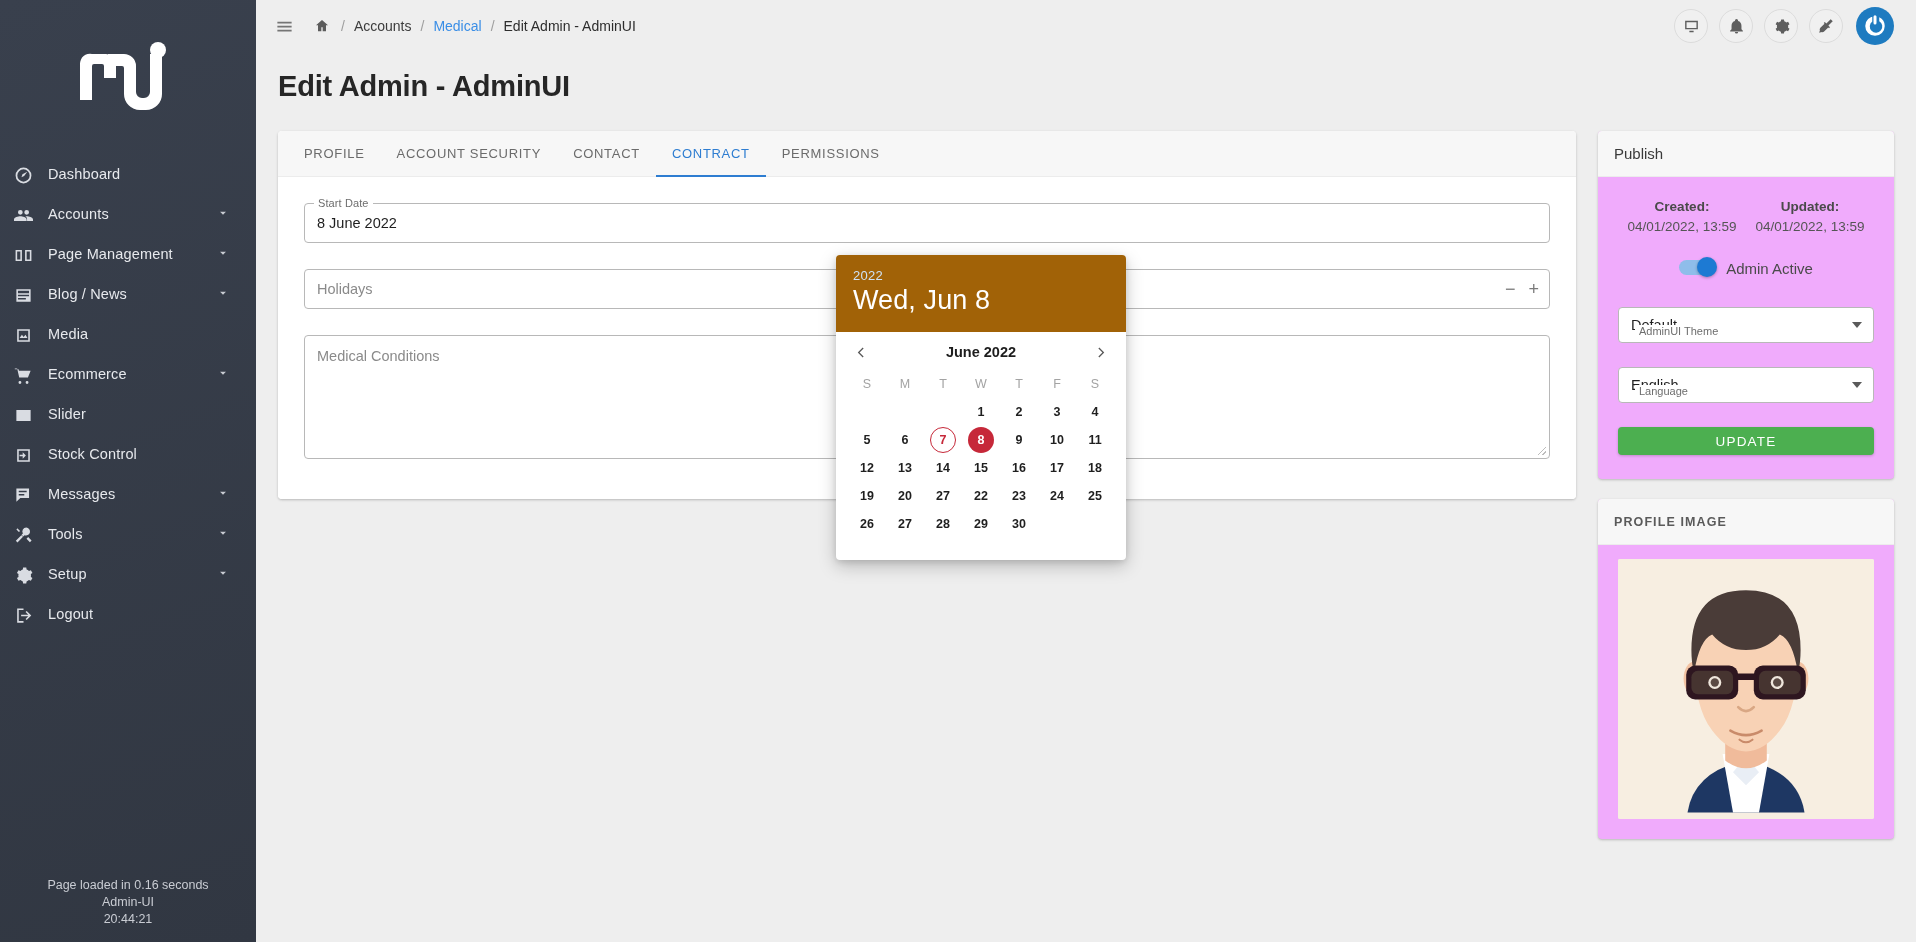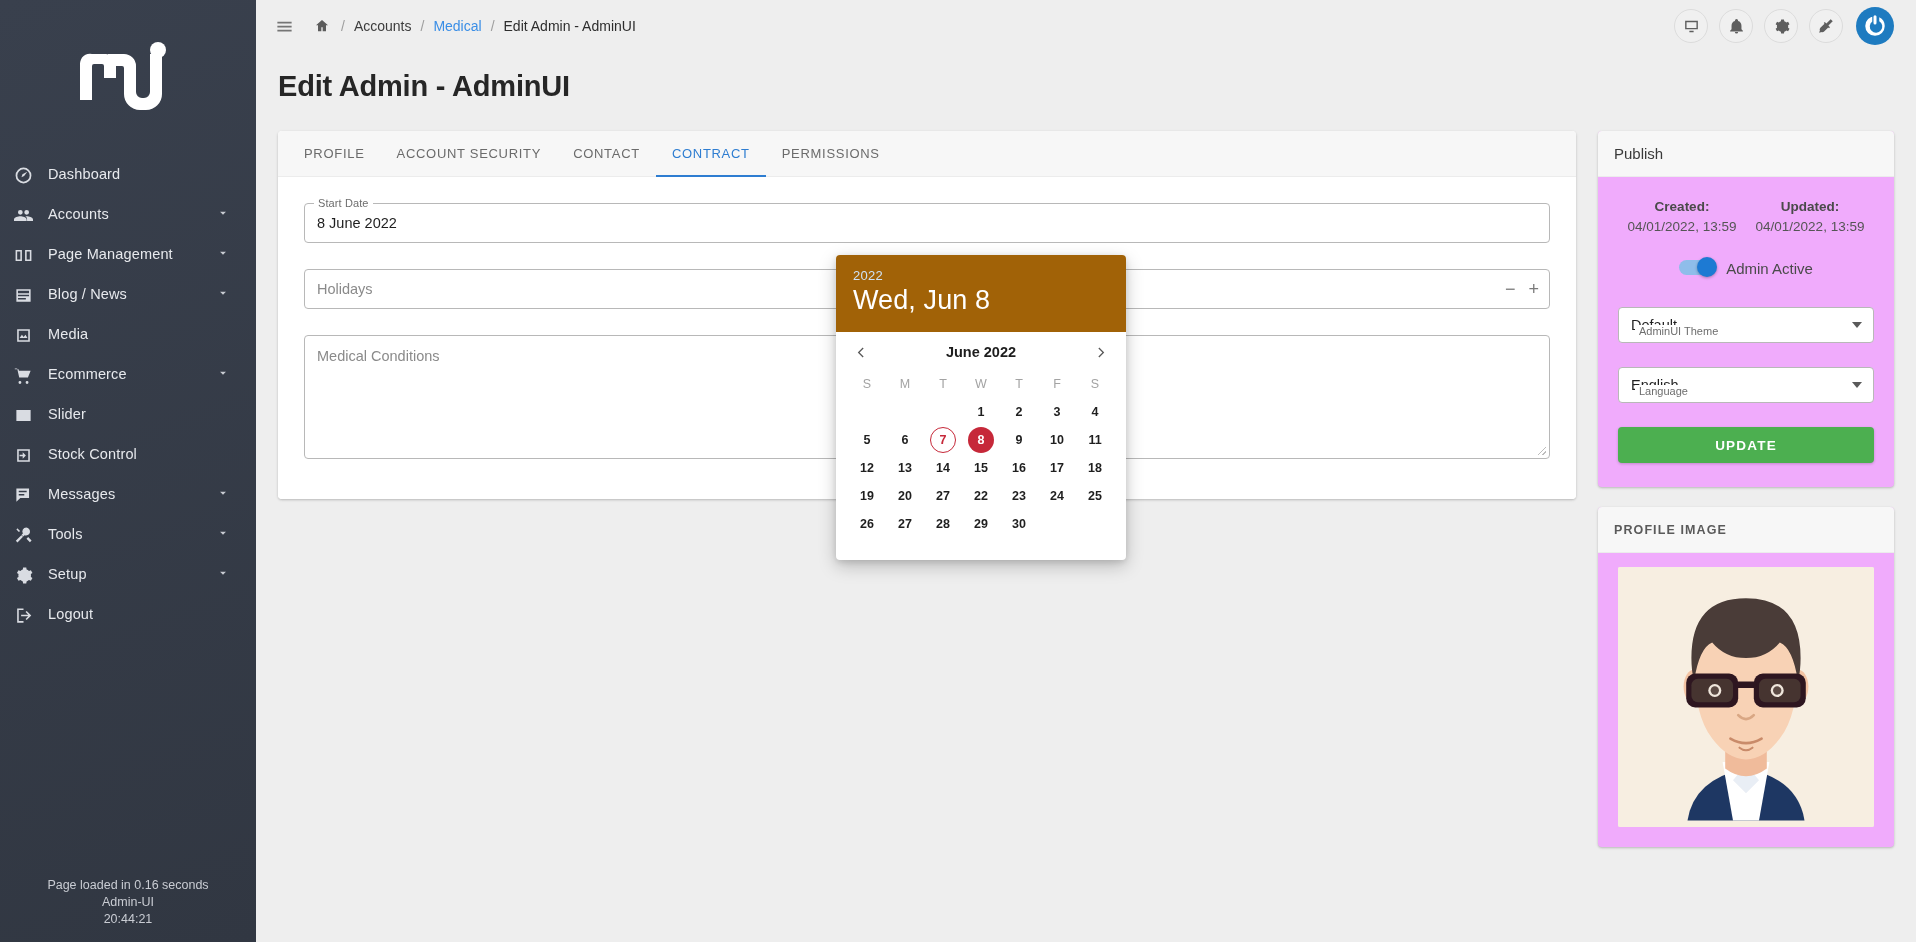--- a/index.html
+++ b/index.html
@@ -244,22 +244,22 @@
   }
   .select-field .value { font-size: 14.5px; color:#1f1f1f; }
   .caret {
     position:absolute; right: 11px; top: 50%; transform: translateY(-50%);
     width: 0; height: 0; border-left: 5px solid transparent;
     border-right: 5px solid transparent; border-top: 6px solid #5a5a5a;
   }
 
   #update-btn {
     display:flex; align-items:center; justify-content:center;
-    height: 36px; background:#4caf50; color:#fff; border-radius: 4px;
-    font-size: 13.5px; font-weight: 700; letter-spacing: 1.2px;
+    height: 28px; background:#4caf50; color:#fff; border-radius: 4px;
+    font-size: 13.5px; font-weight: 400; letter-spacing: 1.2px;
     cursor:pointer; box-shadow: 0 1px 3px rgba(0,0,0,.2);
     margin-top: 4px;
   }
 
   #profile-image-body { padding: 14px 20px 20px 20px; }
   #avatar-frame {
     width: 100%; height: 260px; background: #f7eee1; border-radius: 2px;
     overflow: hidden; position: relative;
   }
   #avatar-frame svg { display:block; width:100%; height:100%; }

